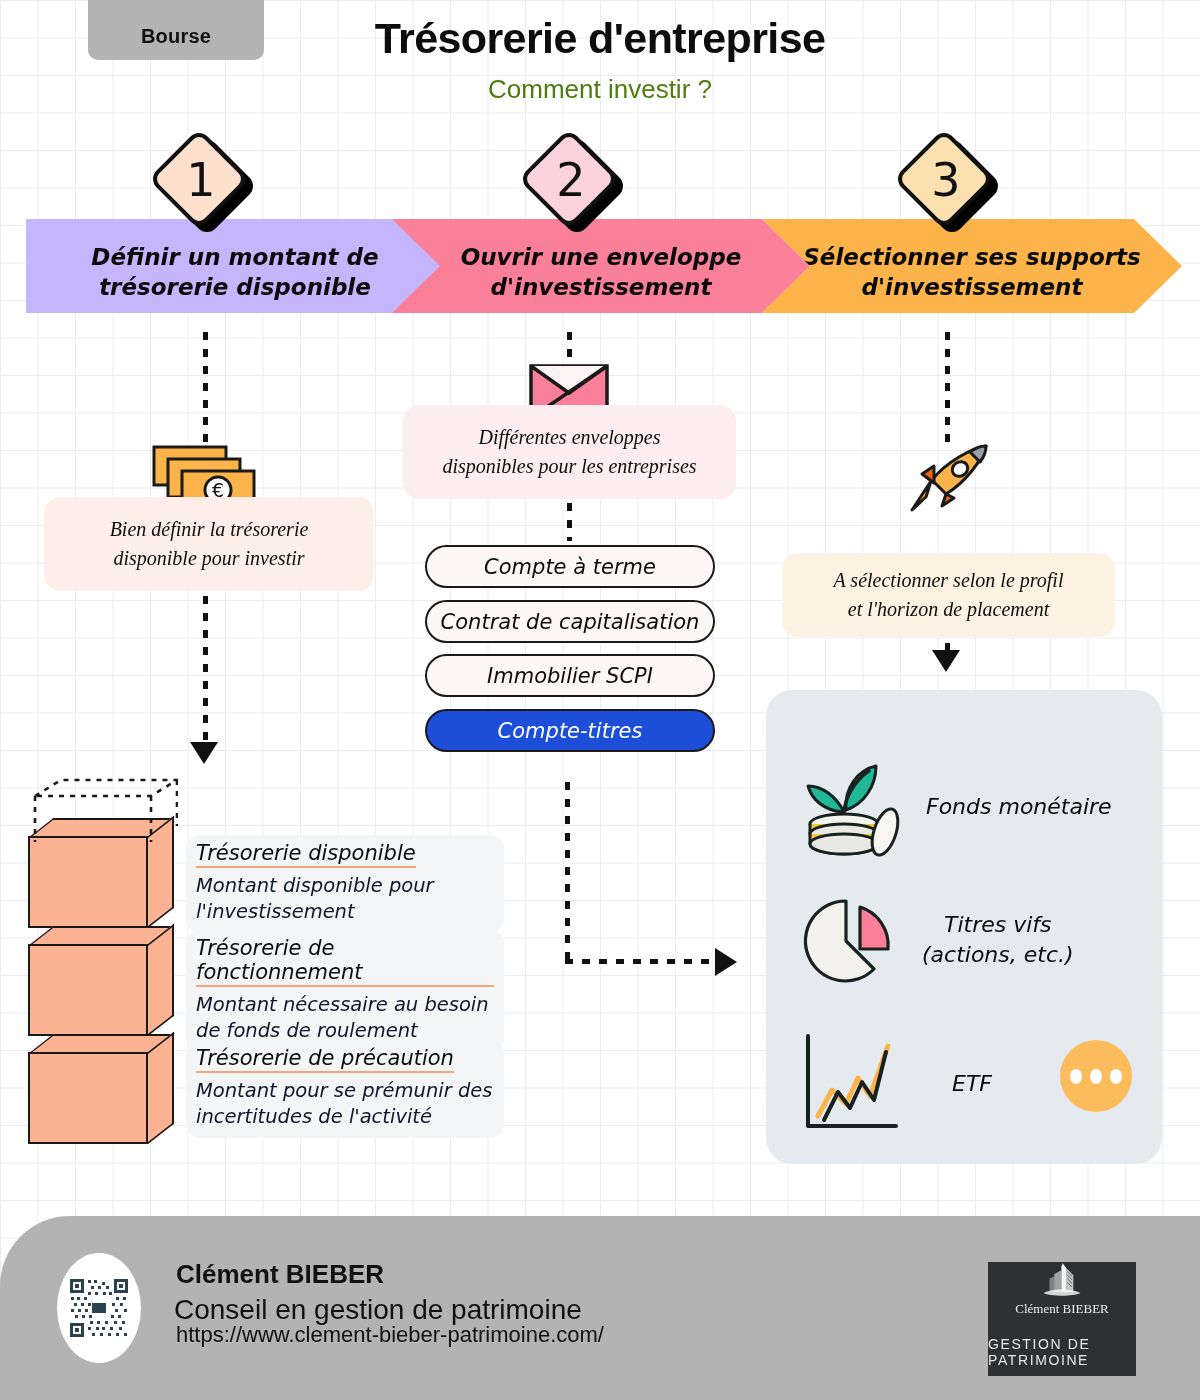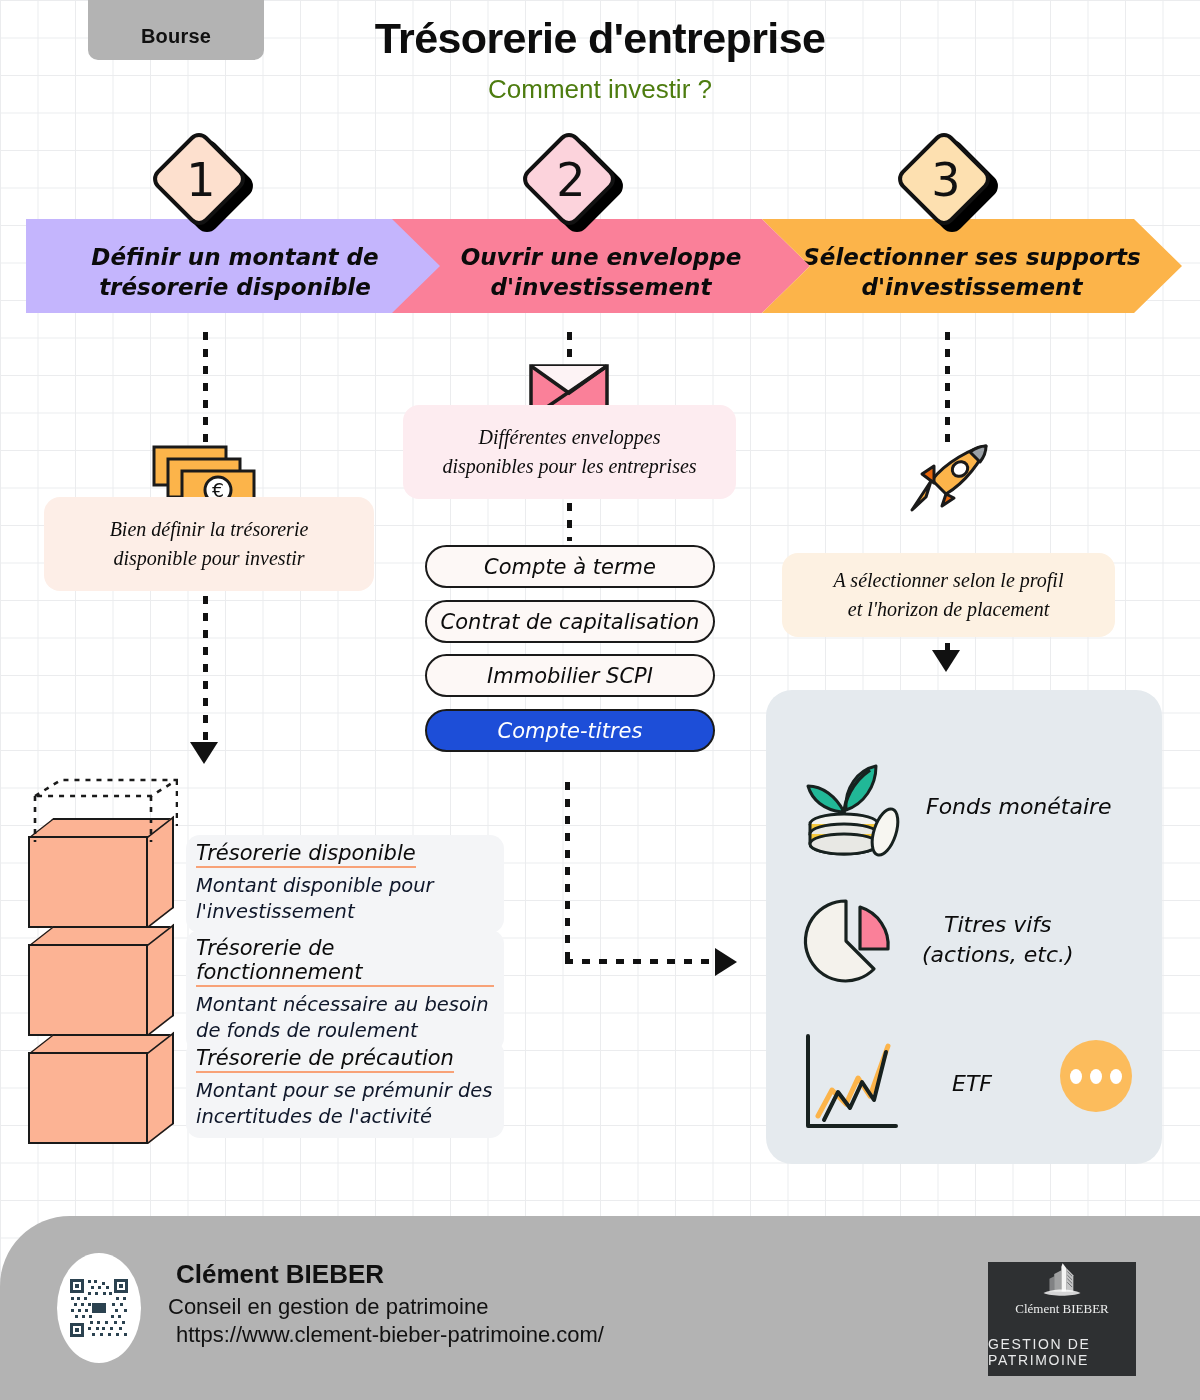--- a/index.html
+++ b/index.html
@@ -209,23 +209,23 @@
     position: absolute; left: 57px; top: 1253px; width: 84px; height: 110px;
     background: #ffffff; border-radius: 42px/55px; z-index: 6;
     display: flex; align-items: center; justify-content: center;
   }
   #footer-name {
     position: absolute; left: 176px; top: 1259px; z-index: 6;
     font-family: "Liberation Sans", sans-serif;
     font-weight: bold; font-size: 26px; color: #111;
   }
   #footer-role {
-    position: absolute; left: 168px; top: 1294px; z-index: 6;
+    position: absolute; left: 174px; top: 1294px; z-index: 6;
     font-family: "Liberation Sans", sans-serif;
-    font-size: 22px; color: #111;
+    font-size: 28px; color: #111;
   }
   #footer-url {
     position: absolute; left: 176px; top: 1322px; z-index: 6;
     font-family: Liberation Sans, sans-serif;
     font-size: 22px; color: #111;
   }
   #logo-card {
     position: absolute; left: 988px; top: 1262px; width: 148px; height: 114px;
     background: #2e3032; z-index: 6; display: flex; flex-direction: column;
     align-items: center; justify-content: flex-end; padding-bottom: 8px;

